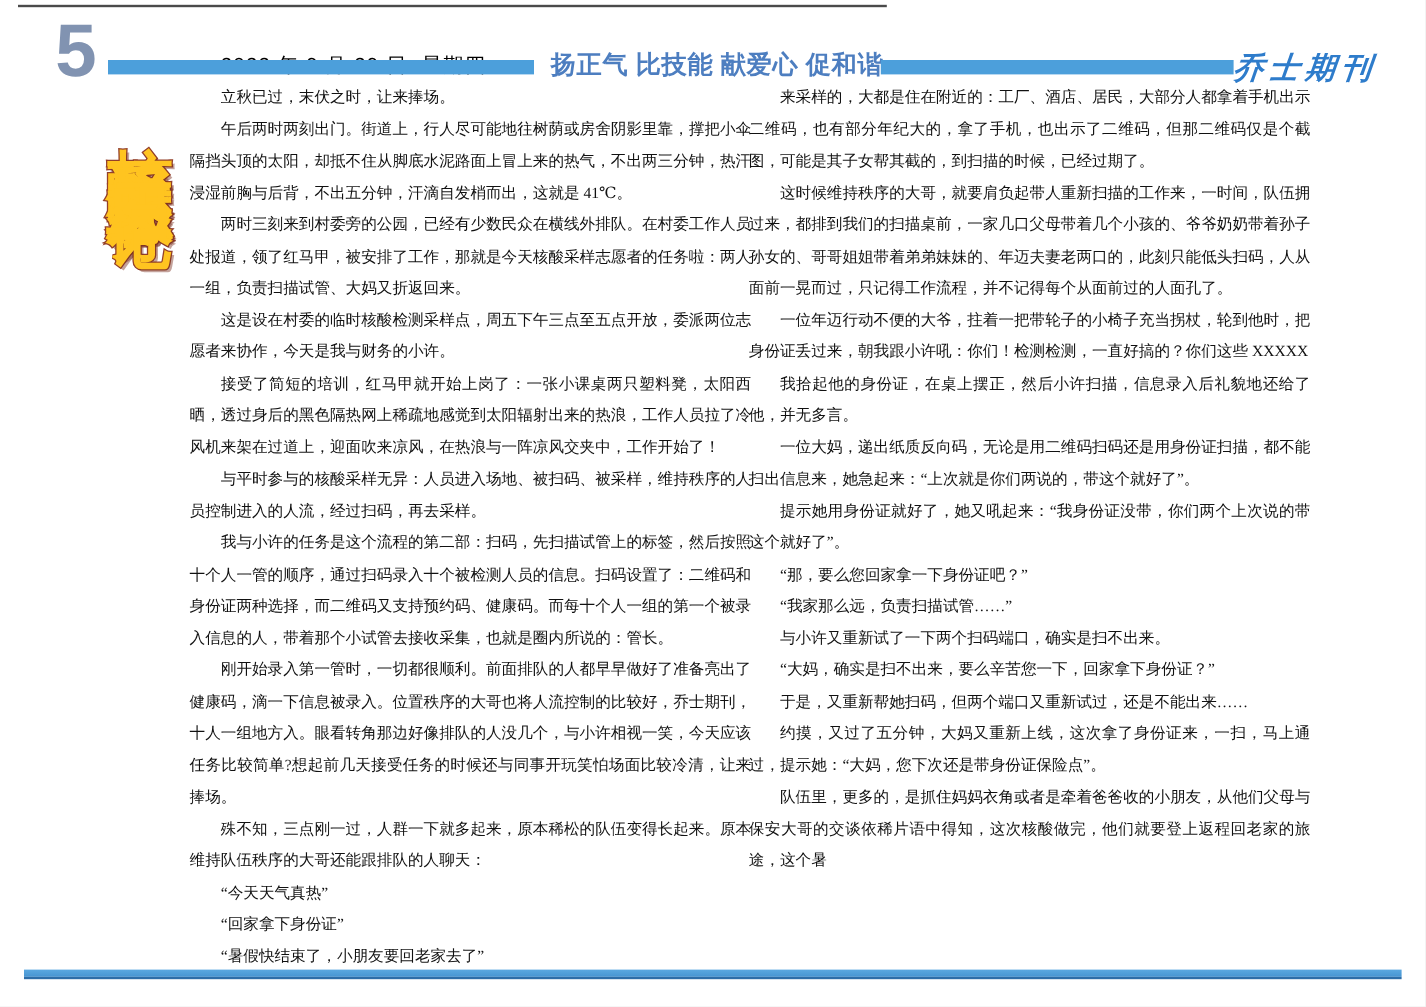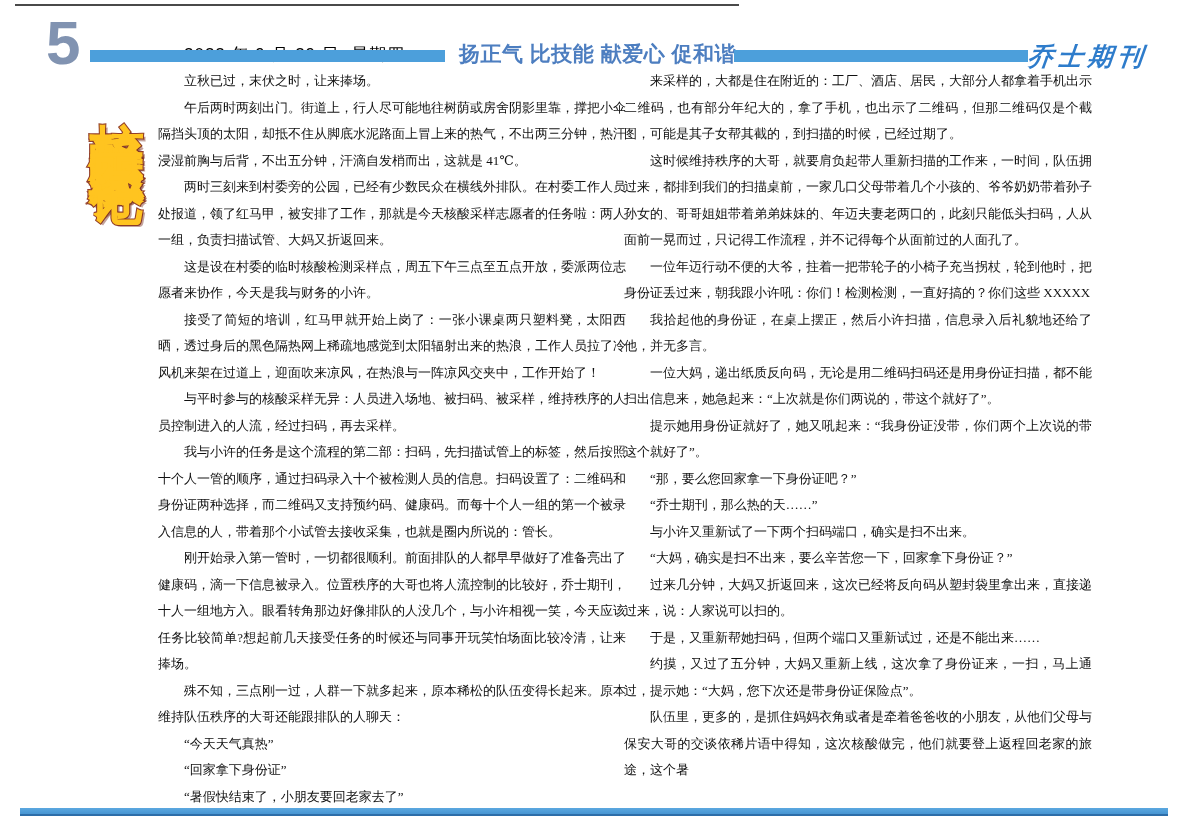--- a/index.html
+++ b/index.html
@@ -150,24 +150,23 @@
   </div>
 
   <div class="col col-right">
     <p>来采样的，大都是住在附近的：工厂、酒店、居民，大部分人都拿着手机出示二维码，也有部分年纪大的，拿了手机，也出示了二维码，但那二维码仅是个截图，可能是其子女帮其截的，到扫描的时候，已经过期了。</p>
     <p>这时候维持秩序的大哥，就要肩负起带人重新扫描的工作来，一时间，队伍拥过来，都排到我们的扫描桌前，一家几口父母带着几个小孩的、爷爷奶奶带着孙子孙女的、哥哥姐姐带着弟弟妹妹的、年迈夫妻老两口的，此刻只能低头扫码，人从面前一晃而过，只记得工作流程，并不记得每个从面前过的人面孔了。</p>
     <p>一位年迈行动不便的大爷，拄着一把带轮子的小椅子充当拐杖，轮到他时，把身份证丢过来，朝我跟小许吼：你们！检测检测，一直好搞的？你们这些 XXXXX</p>
     <p>我拾起他的身份证，在桌上摆正，然后小许扫描，信息录入后礼貌地还给了他，并无多言。</p>
     <p>一位大妈，递出纸质反向码，无论是用二维码扫码还是用身份证扫描，都不能扫出信息来，她急起来：“上次就是你们两说的，带这个就好了”。</p>
     <p>提示她用身份证就好了，她又吼起来：“我身份证没带，你们两个上次说的带这个就好了”。</p>
     <p>“那，要么您回家拿一下身份证吧？”</p>
-    <p>“乔士期刊，那么热的天……”</p>
+    <p>“我家那么远，负责扫描试管……”</p>
     <p>与小许又重新试了一下两个扫码端口，确实是扫不出来。</p>
     <p>“大妈，确实是扫不出来，要么辛苦您一下，回家拿下身份证？”</p>
-    <p>过来几分钟，大妈又折返回来，这次已经将反向码从塑封袋里拿出来，直接递过来，说：人家说可以扫的。</p>
     <p>于是，又重新帮她扫码，但两个端口又重新试过，还是不能出来……</p>
     <p>约摸，又过了五分钟，大妈又重新上线，这次拿了身份证来，一扫，马上通过，提示她：“大妈，您下次还是带身份证保险点”。</p>
     <p>队伍里，更多的，是抓住妈妈衣角或者是牵着爸爸收的小朋友，从他们父母与保安大哥的交谈依稀片语中得知，这次核酸做完，他们就要登上返程回老家的旅途，这个暑</p>
   </div>
 
   <div class="bottom-bar"></div>
 
 </div>
 
 </body></html>

